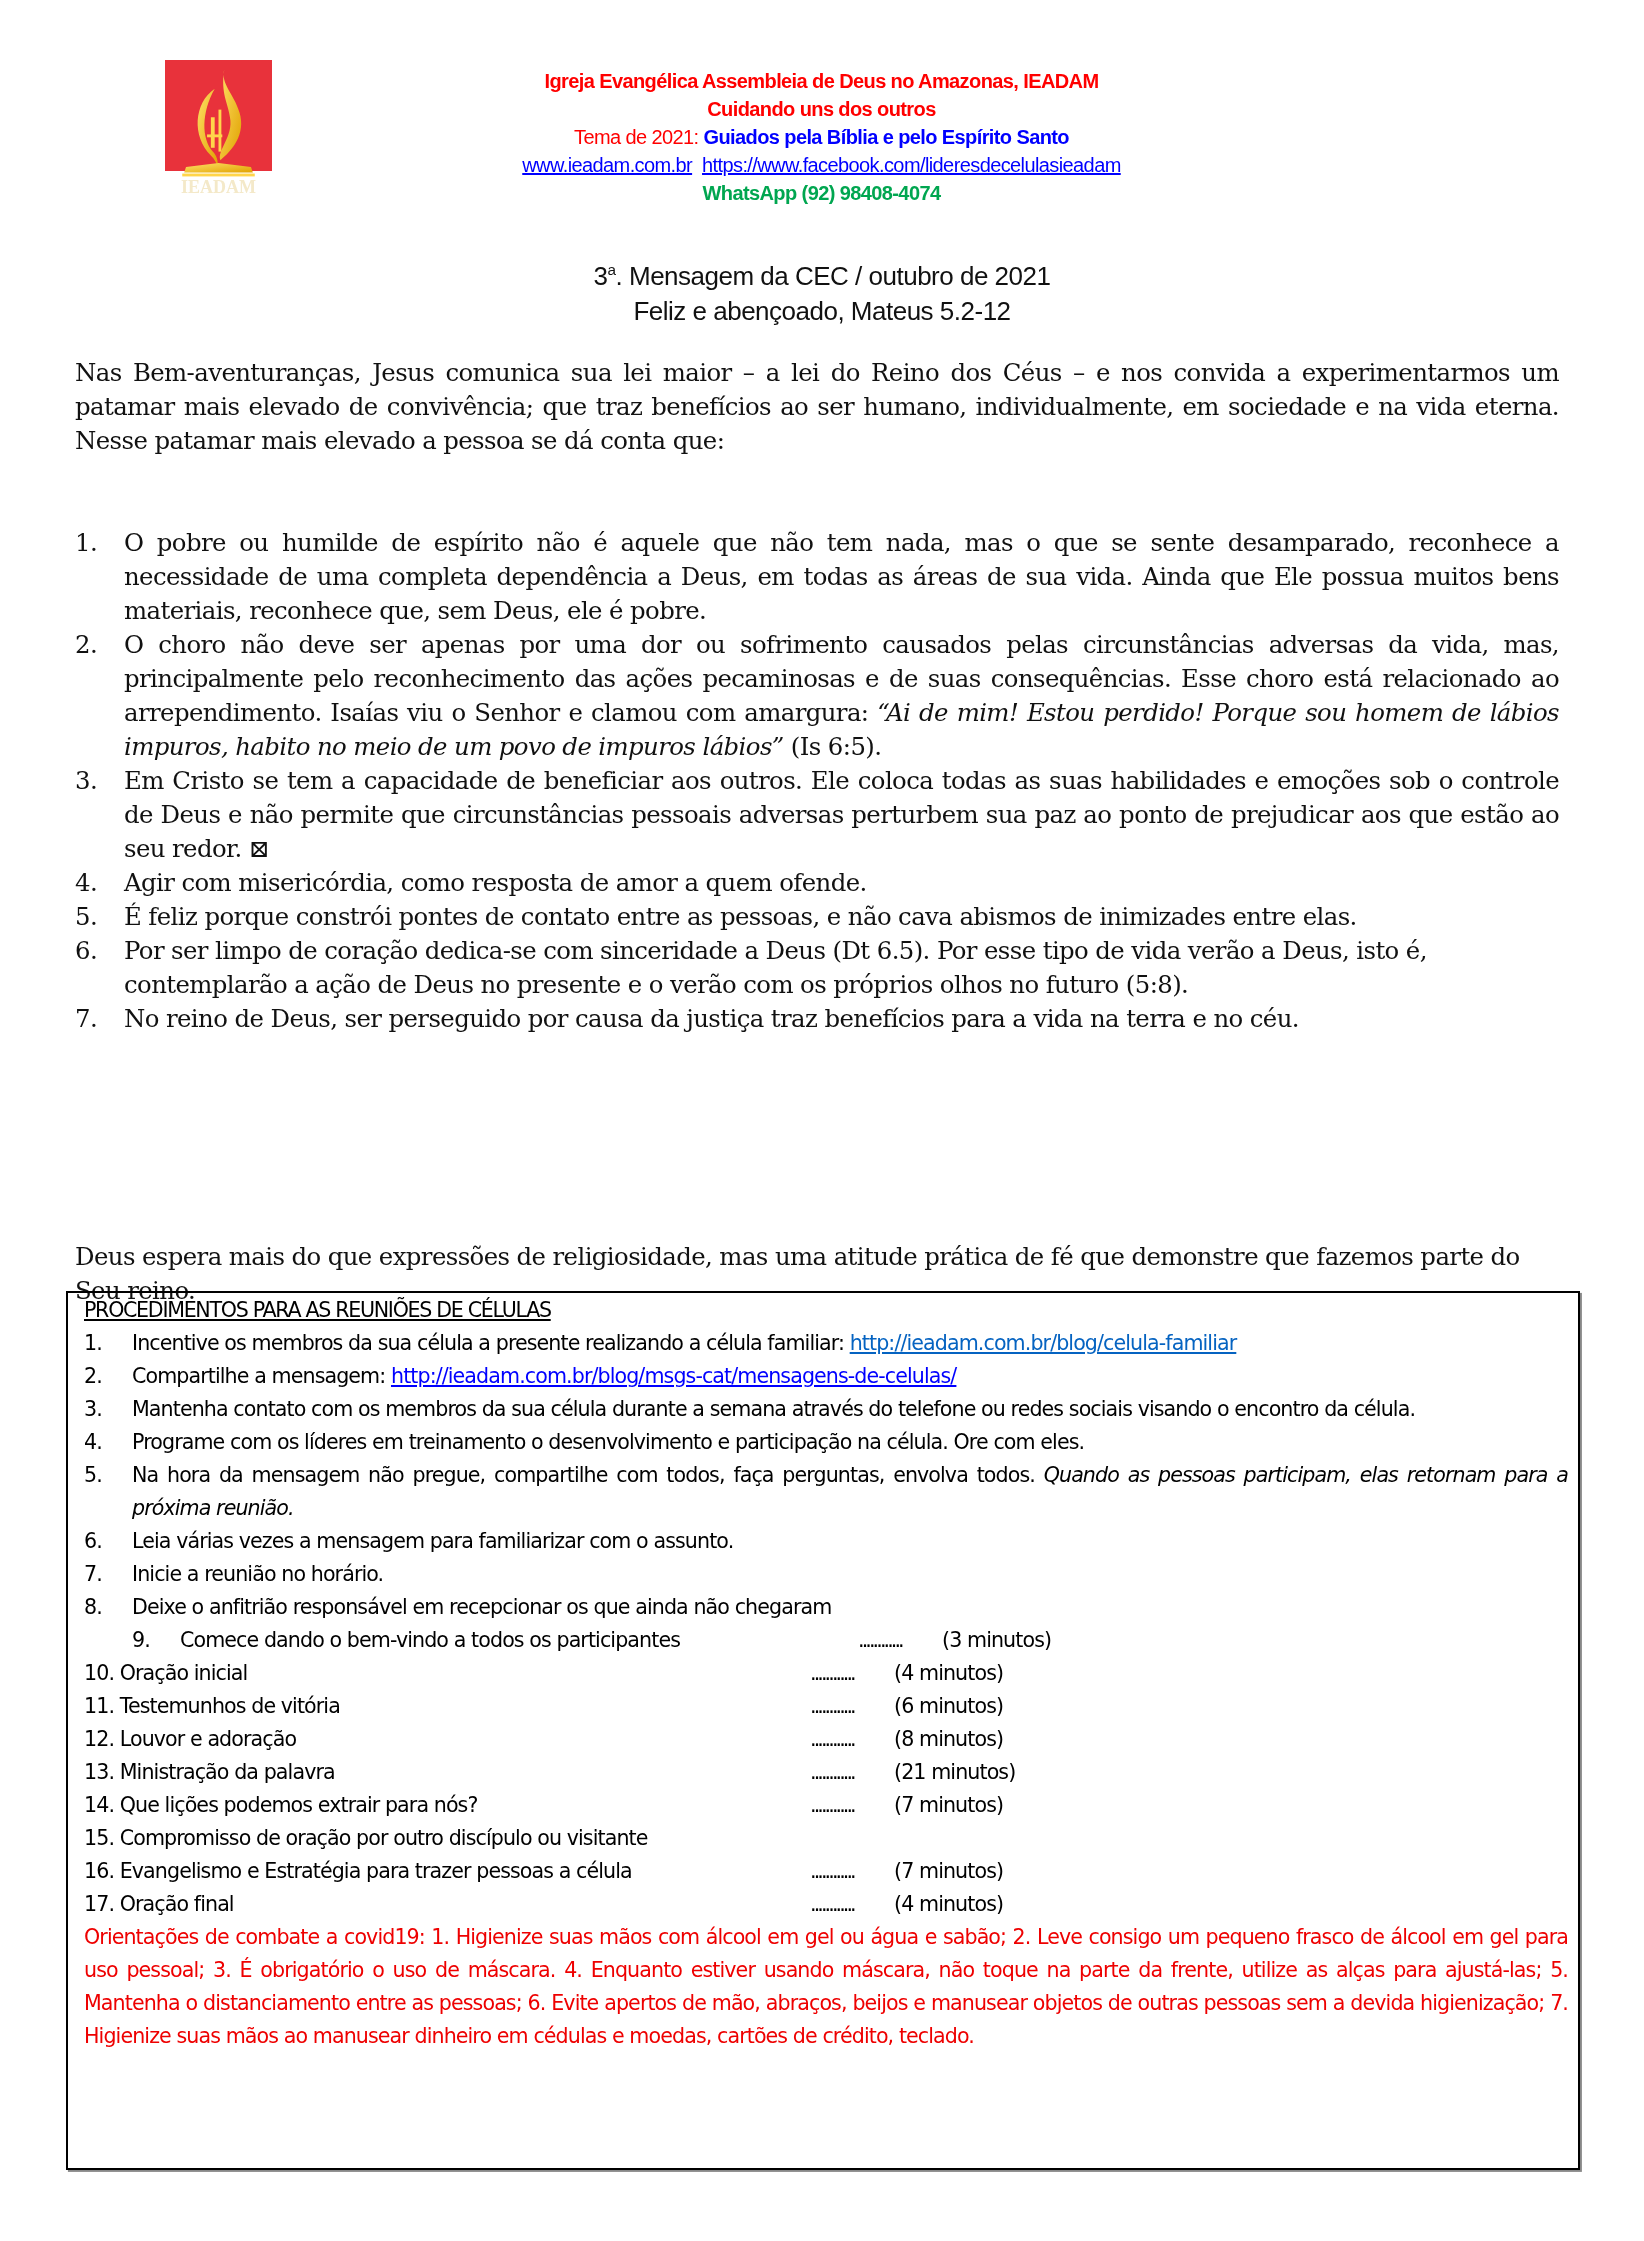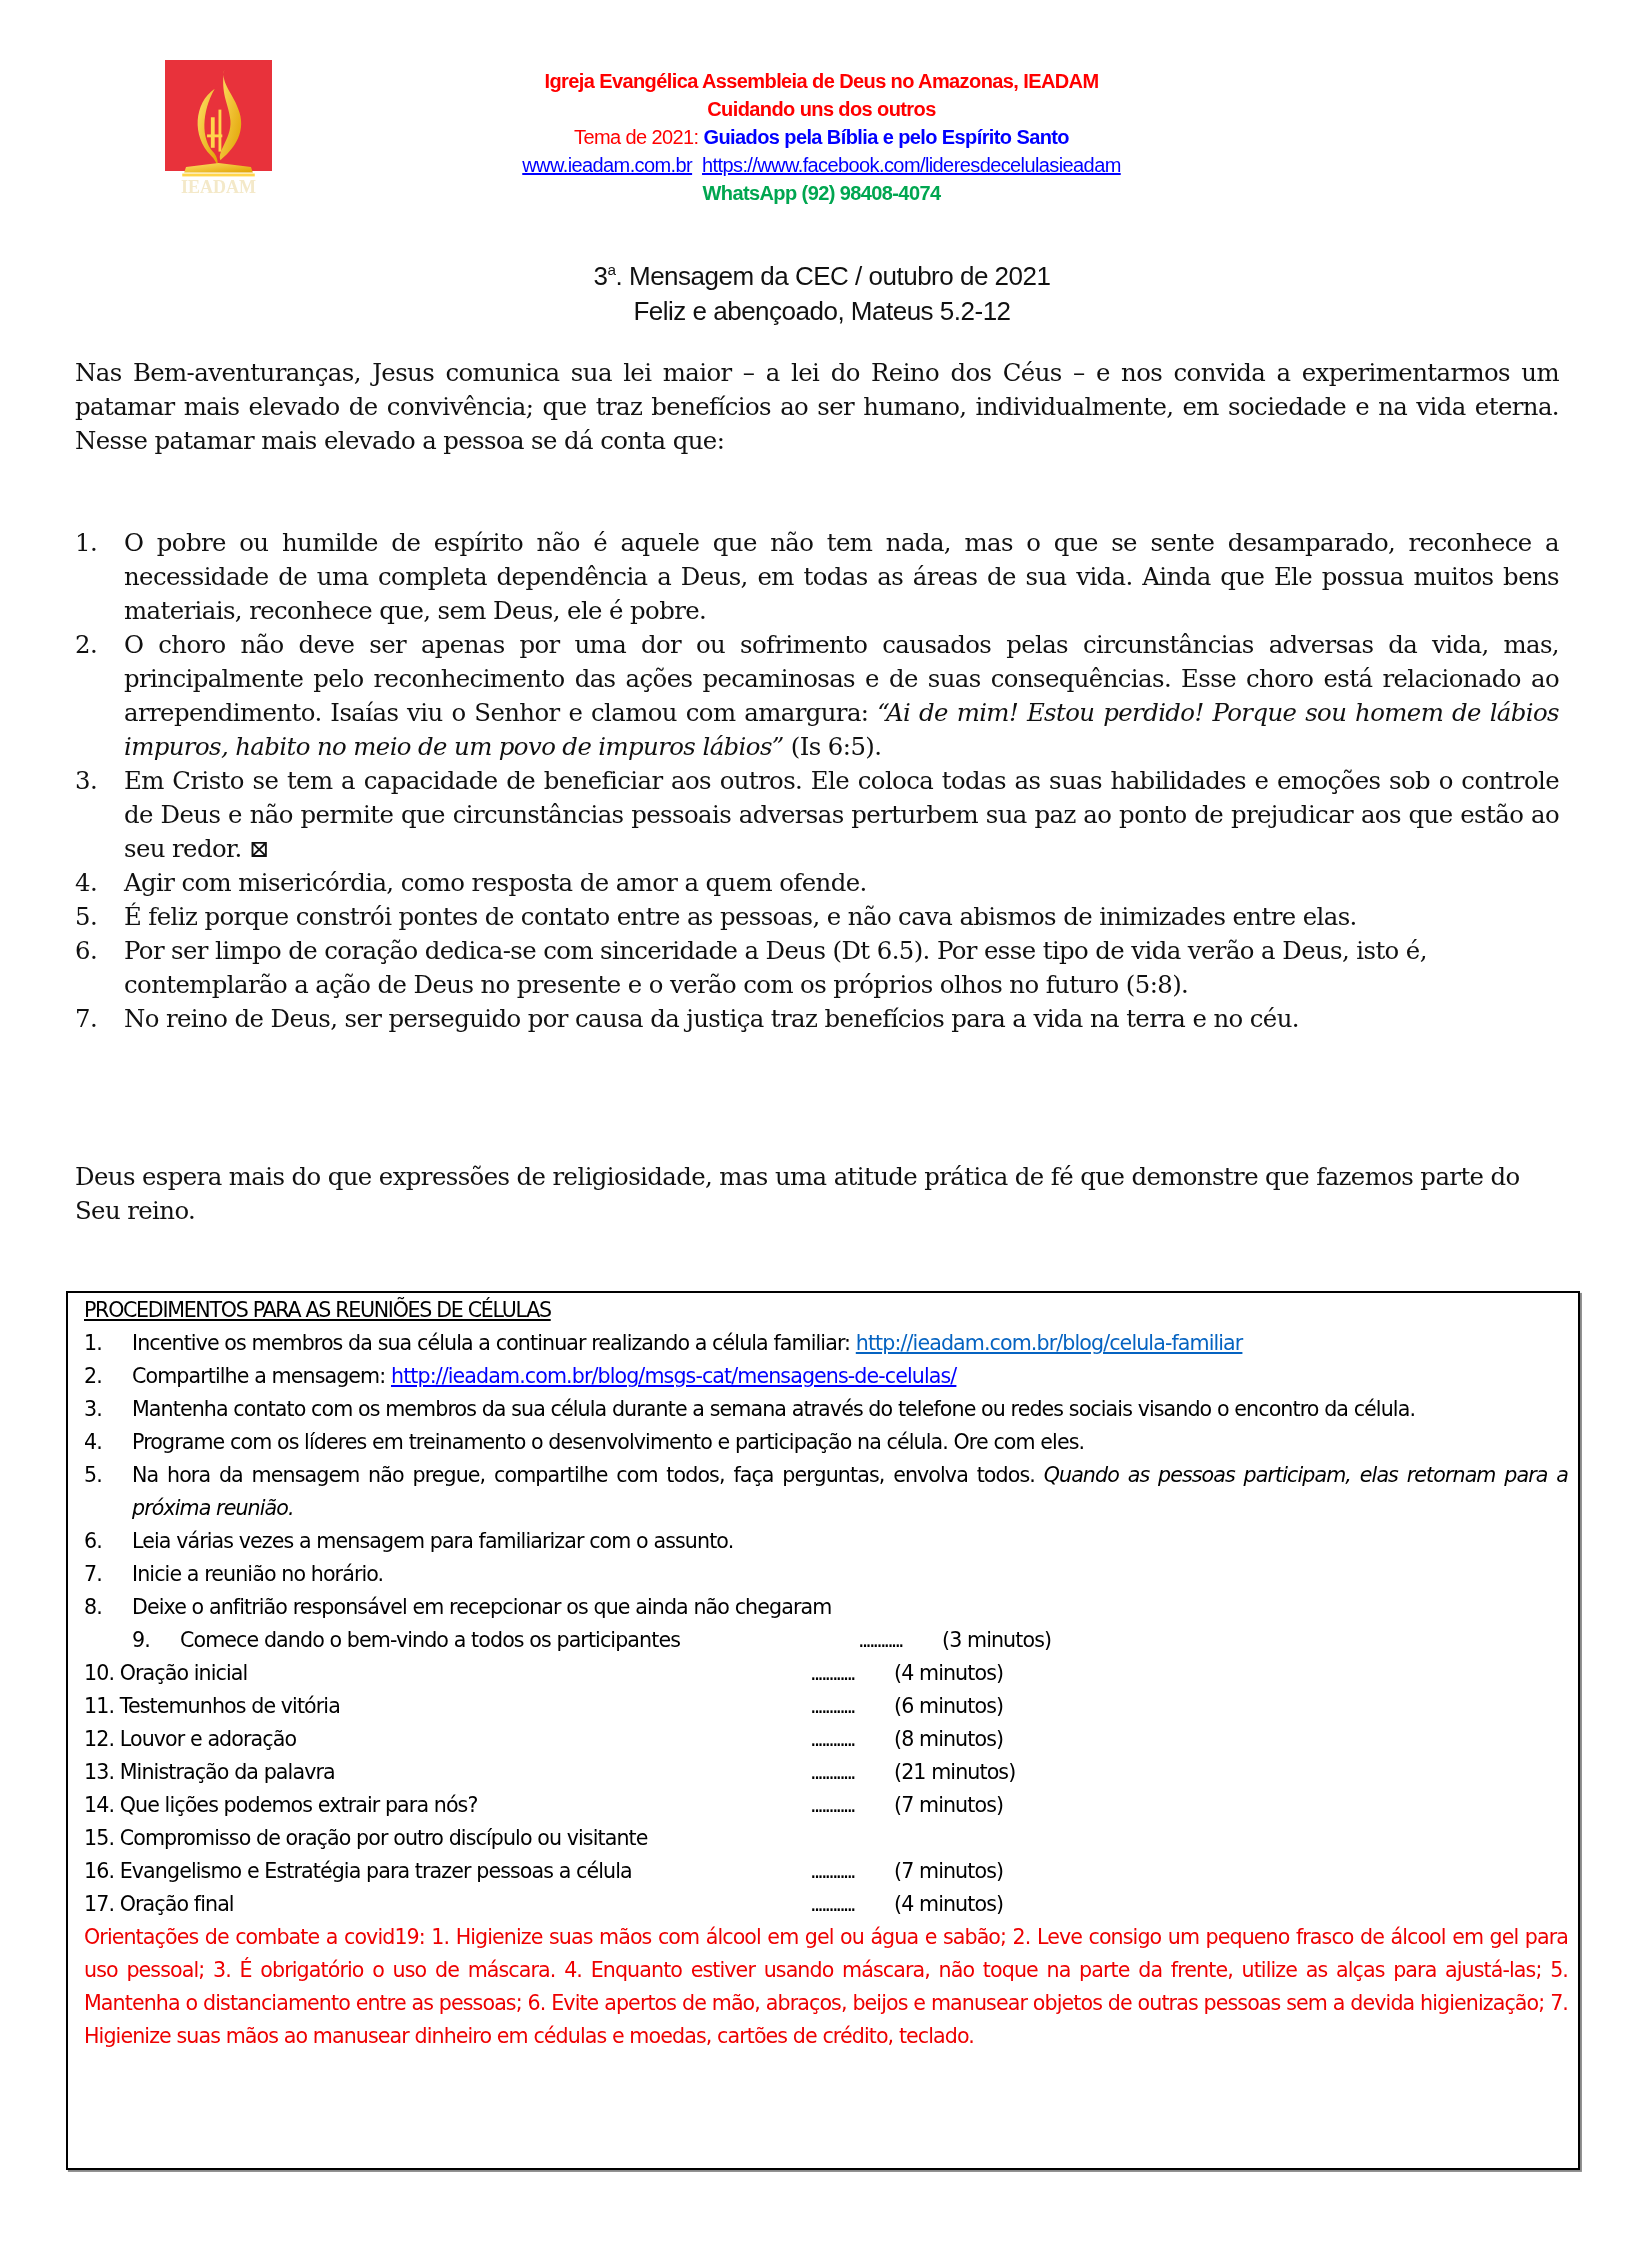--- a/index.html
+++ b/index.html
@@ -24,21 +24,21 @@
   .title { position: absolute; left: 0; width: 1644px; top: 252px; text-align: center; font-family: Liberation Sans, sans-serif; font-size: 26px; line-height: 35px; color: #111; letter-spacing: -0.5px; }
   .title sup { font-size: 15.3px; vertical-align: 9.6px; }
 
   
   .body { position: absolute; left: 75px; width: 1484px; font-family: "DejaVu Serif", serif; font-size: 24.4px; line-height: 34px; color: #111; letter-spacing: -0.6px; }
   .body p { margin: 0; text-align: justify; }
   .intro { top: 356px; }
   ol.beat { position: absolute; left: 75px; width: 1484px; top: 526px; margin: 0; padding: 0; list-style: none; font-family: "DejaVu Serif", serif; font-size: 24.4px; line-height: 34px; color: #111; letter-spacing: -0.6px; }
   ol.beat li { position: relative; padding-left: 49px; text-align: justify; }
   ol.beat li .num { position: absolute; left: 0; top: 0; }
-  .closing { top: 1160px; }
+  .closing { top: 1240px; }
   .italic { font-style: italic; }
 
   
   .box { position: absolute; left: 66px; top: 1291px; width: 1514px; height: 879px; border: 2.9px solid #000; box-shadow: 1.9px 1.9px 0 #888; box-sizing: border-box; }
   .proc { position: absolute; left: 84px; width: 1484px; top: 1294px; font-family: "DejaVu Sans", sans-serif; font-size: 20.6px; line-height: 33px; color: #000; letter-spacing: -0.9px; }
   .proc .heading { text-decoration: underline; margin: 0; letter-spacing: -1.3px; }
   ol.steps { margin: 0; padding: 0; list-style: none; }
   ol.steps li { position: relative; padding-left: 48px; text-align: justify; }
   ol.steps li .num { position: absolute; left: 0; top: 0; }
   ol.steps li.dbl { padding-left: 0; }
@@ -109,21 +109,21 @@
   </ol>
 
   <div class="body closing">
     <p style="text-align:left">Deus espera mais do que expressões de religiosidade, mas uma atitude prática de fé que demonstre que fazemos parte do Seu reino.</p>
   </div>
 
   <div class="box"></div>
   <div class="proc">
     <p class="heading">PROCEDIMENTOS PARA AS REUNIÕES DE CÉLULAS</p>
     <ol class="steps">
-      <li><span class="num">1.</span><span>Incentive os membros da sua célula a continuar realizando a célula familiar: </span><a class="l1">http://ieadam.com.br/blog/celula-familiar</a></li>
+      <li><span class="num">1.</span><span>Incentive os membros da sua célula a presente realizando a célula familiar: </span><a class="l1">http://ieadam.com.br/blog/celula-familiar</a></li>
       <li><span class="num">2.</span><span>Compartilhe a mensagem: </span><a class="l2">http://ieadam.com.br/blog/msgs-cat/mensagens-de-celulas/</a></li>
       <li><span class="num">3.</span><span>Mantenha contato com os membros da sua célula durante a semana através do telefone ou redes sociais visando o encontro da célula.</span></li>
       <li><span class="num">4.</span><span>Programe com os líderes em treinamento o desenvolvimento e participação na célula. Ore com eles.</span></li>
       <li><span class="num">5.</span><span>Na hora da mensagem não pregue, compartilhe com todos, faça perguntas, envolva todos. </span><span class="italic">Quando as pessoas participam, elas retornam para a próxima reunião.</span></li>
       <li><span class="num">6.</span><span>Leia várias vezes a mensagem para familiarizar com o assunto.</span></li>
       <li><span class="num">7.</span><span>Inicie a reunião no horário.</span></li>
       <li><span class="num">8.</span><span>Deixe o anfitrião responsável em recepcionar os que ainda não chegaram</span></li>
 
       <li class="timed">
           <span class="label"><span style="display:inline-block;width:48px">9.</span><span>Comece dando o bem-vindo a todos os participantes</span></span>

